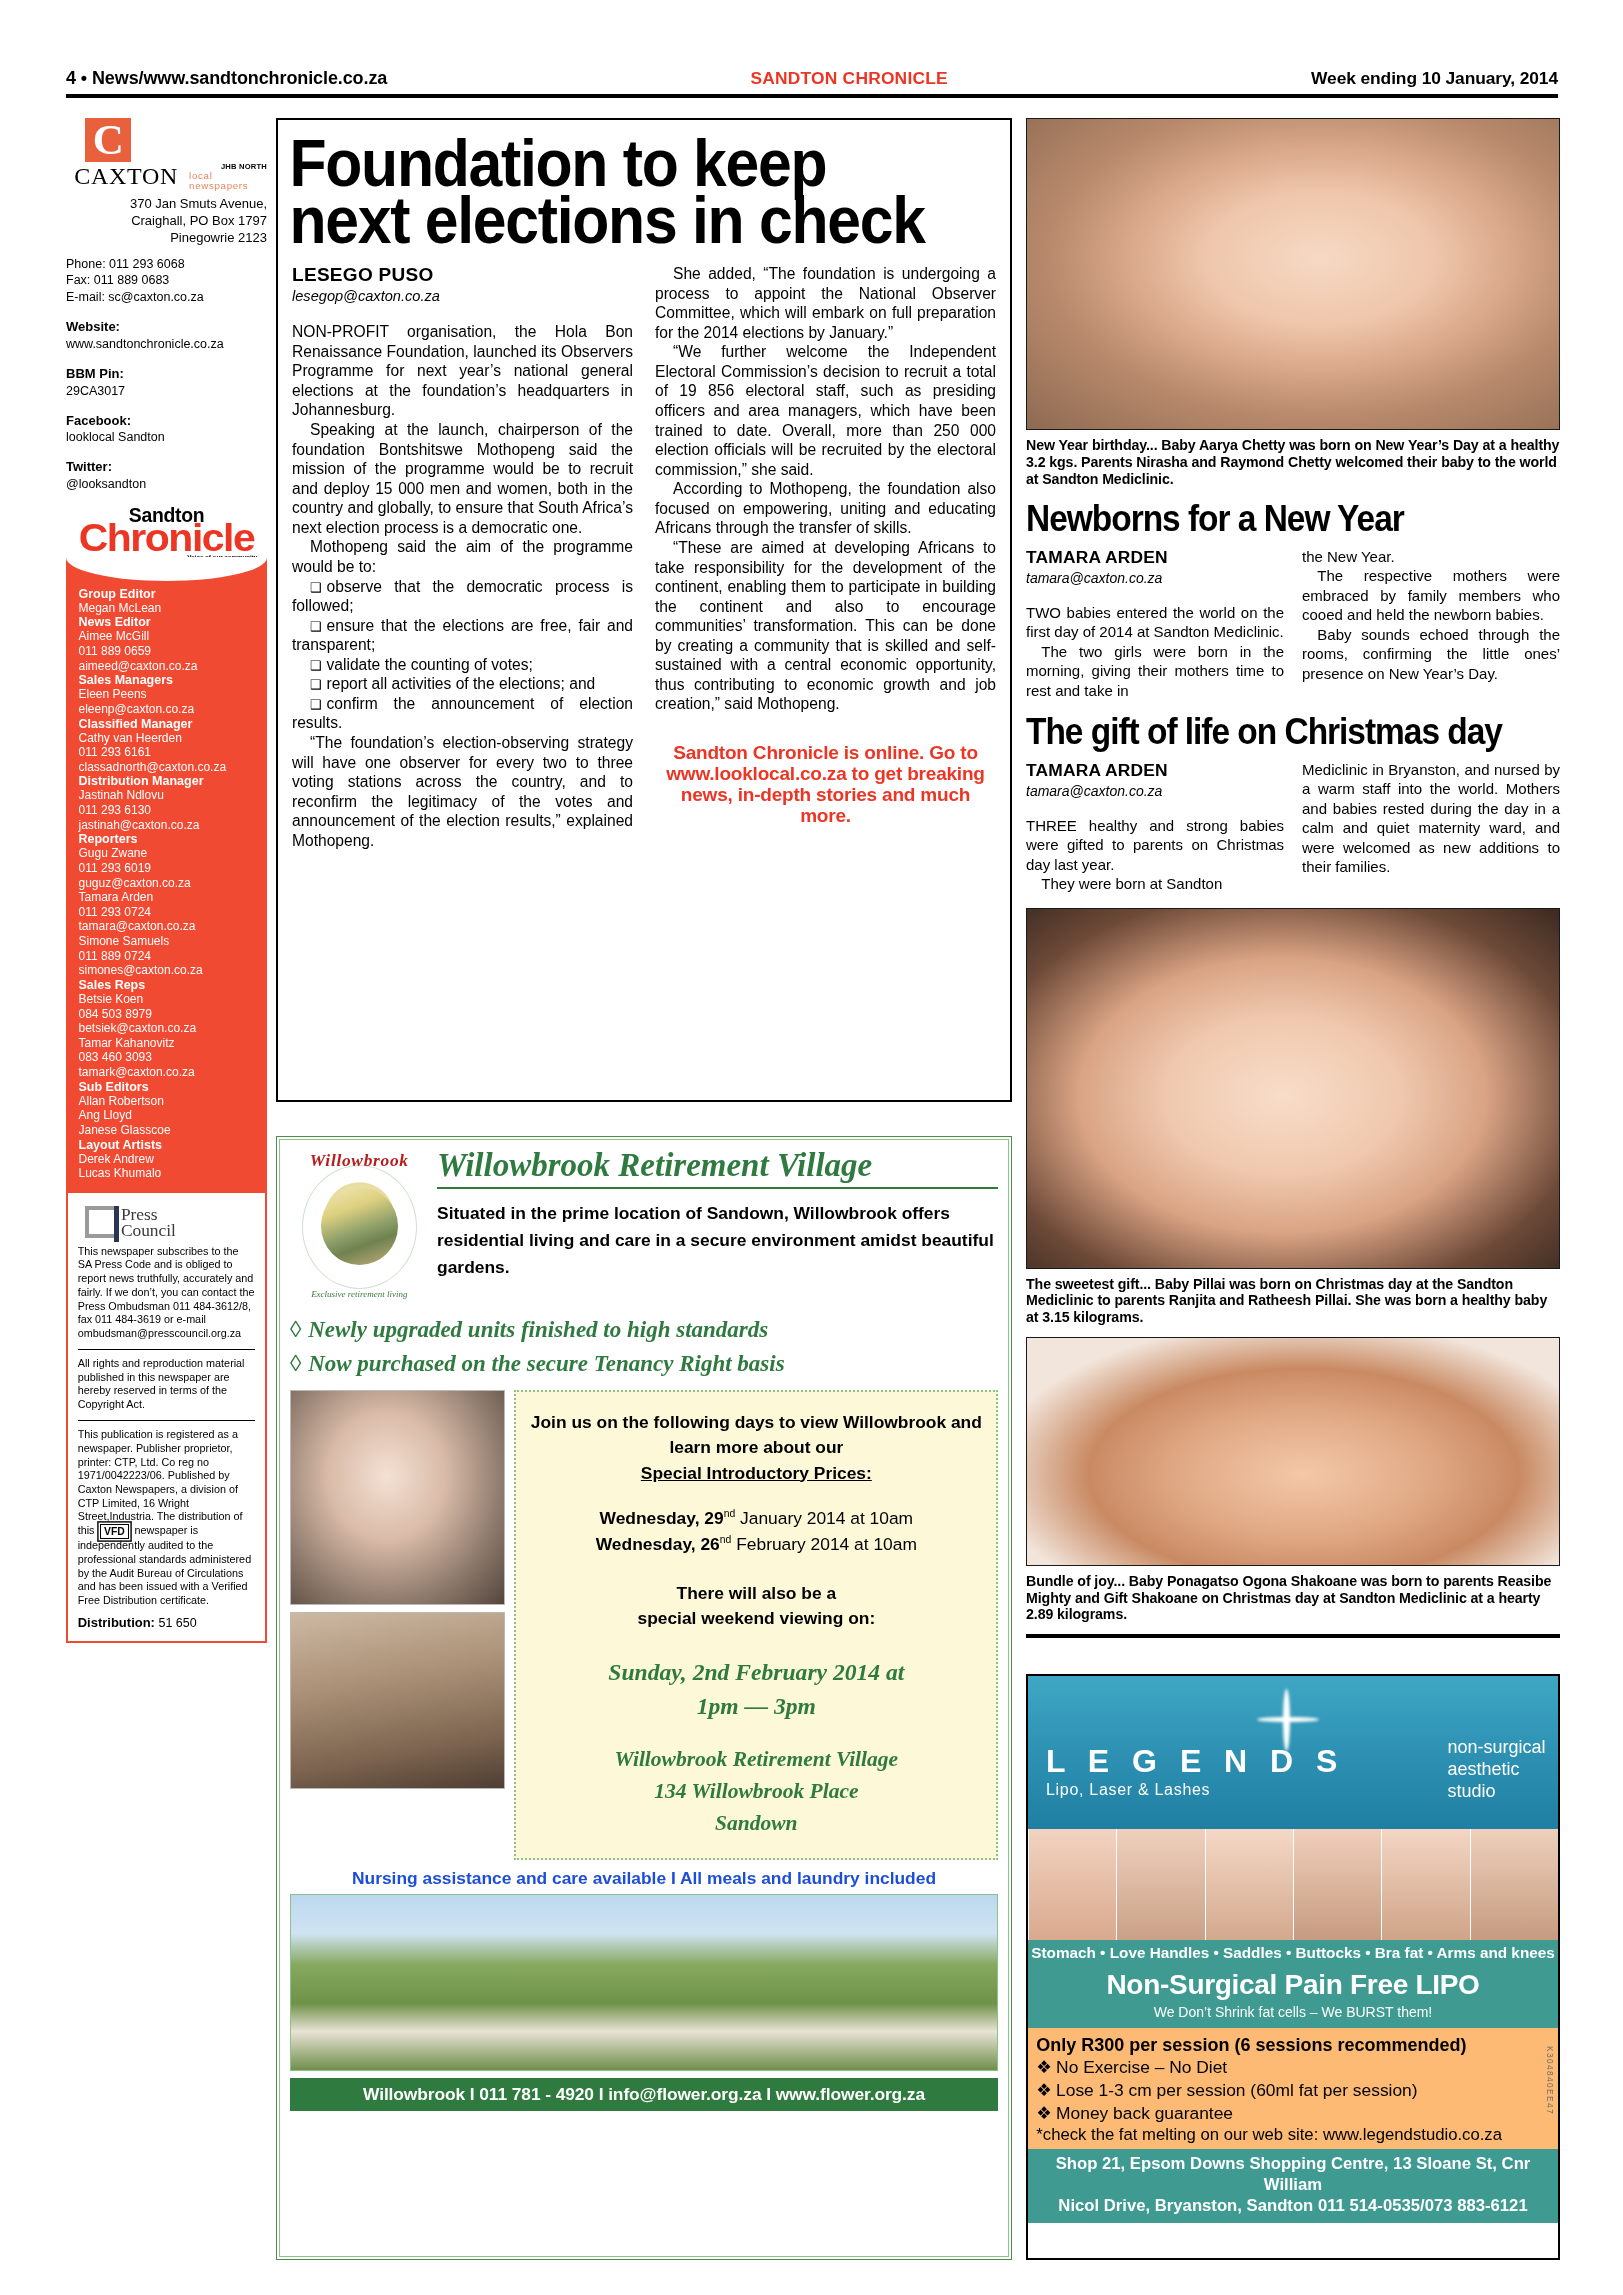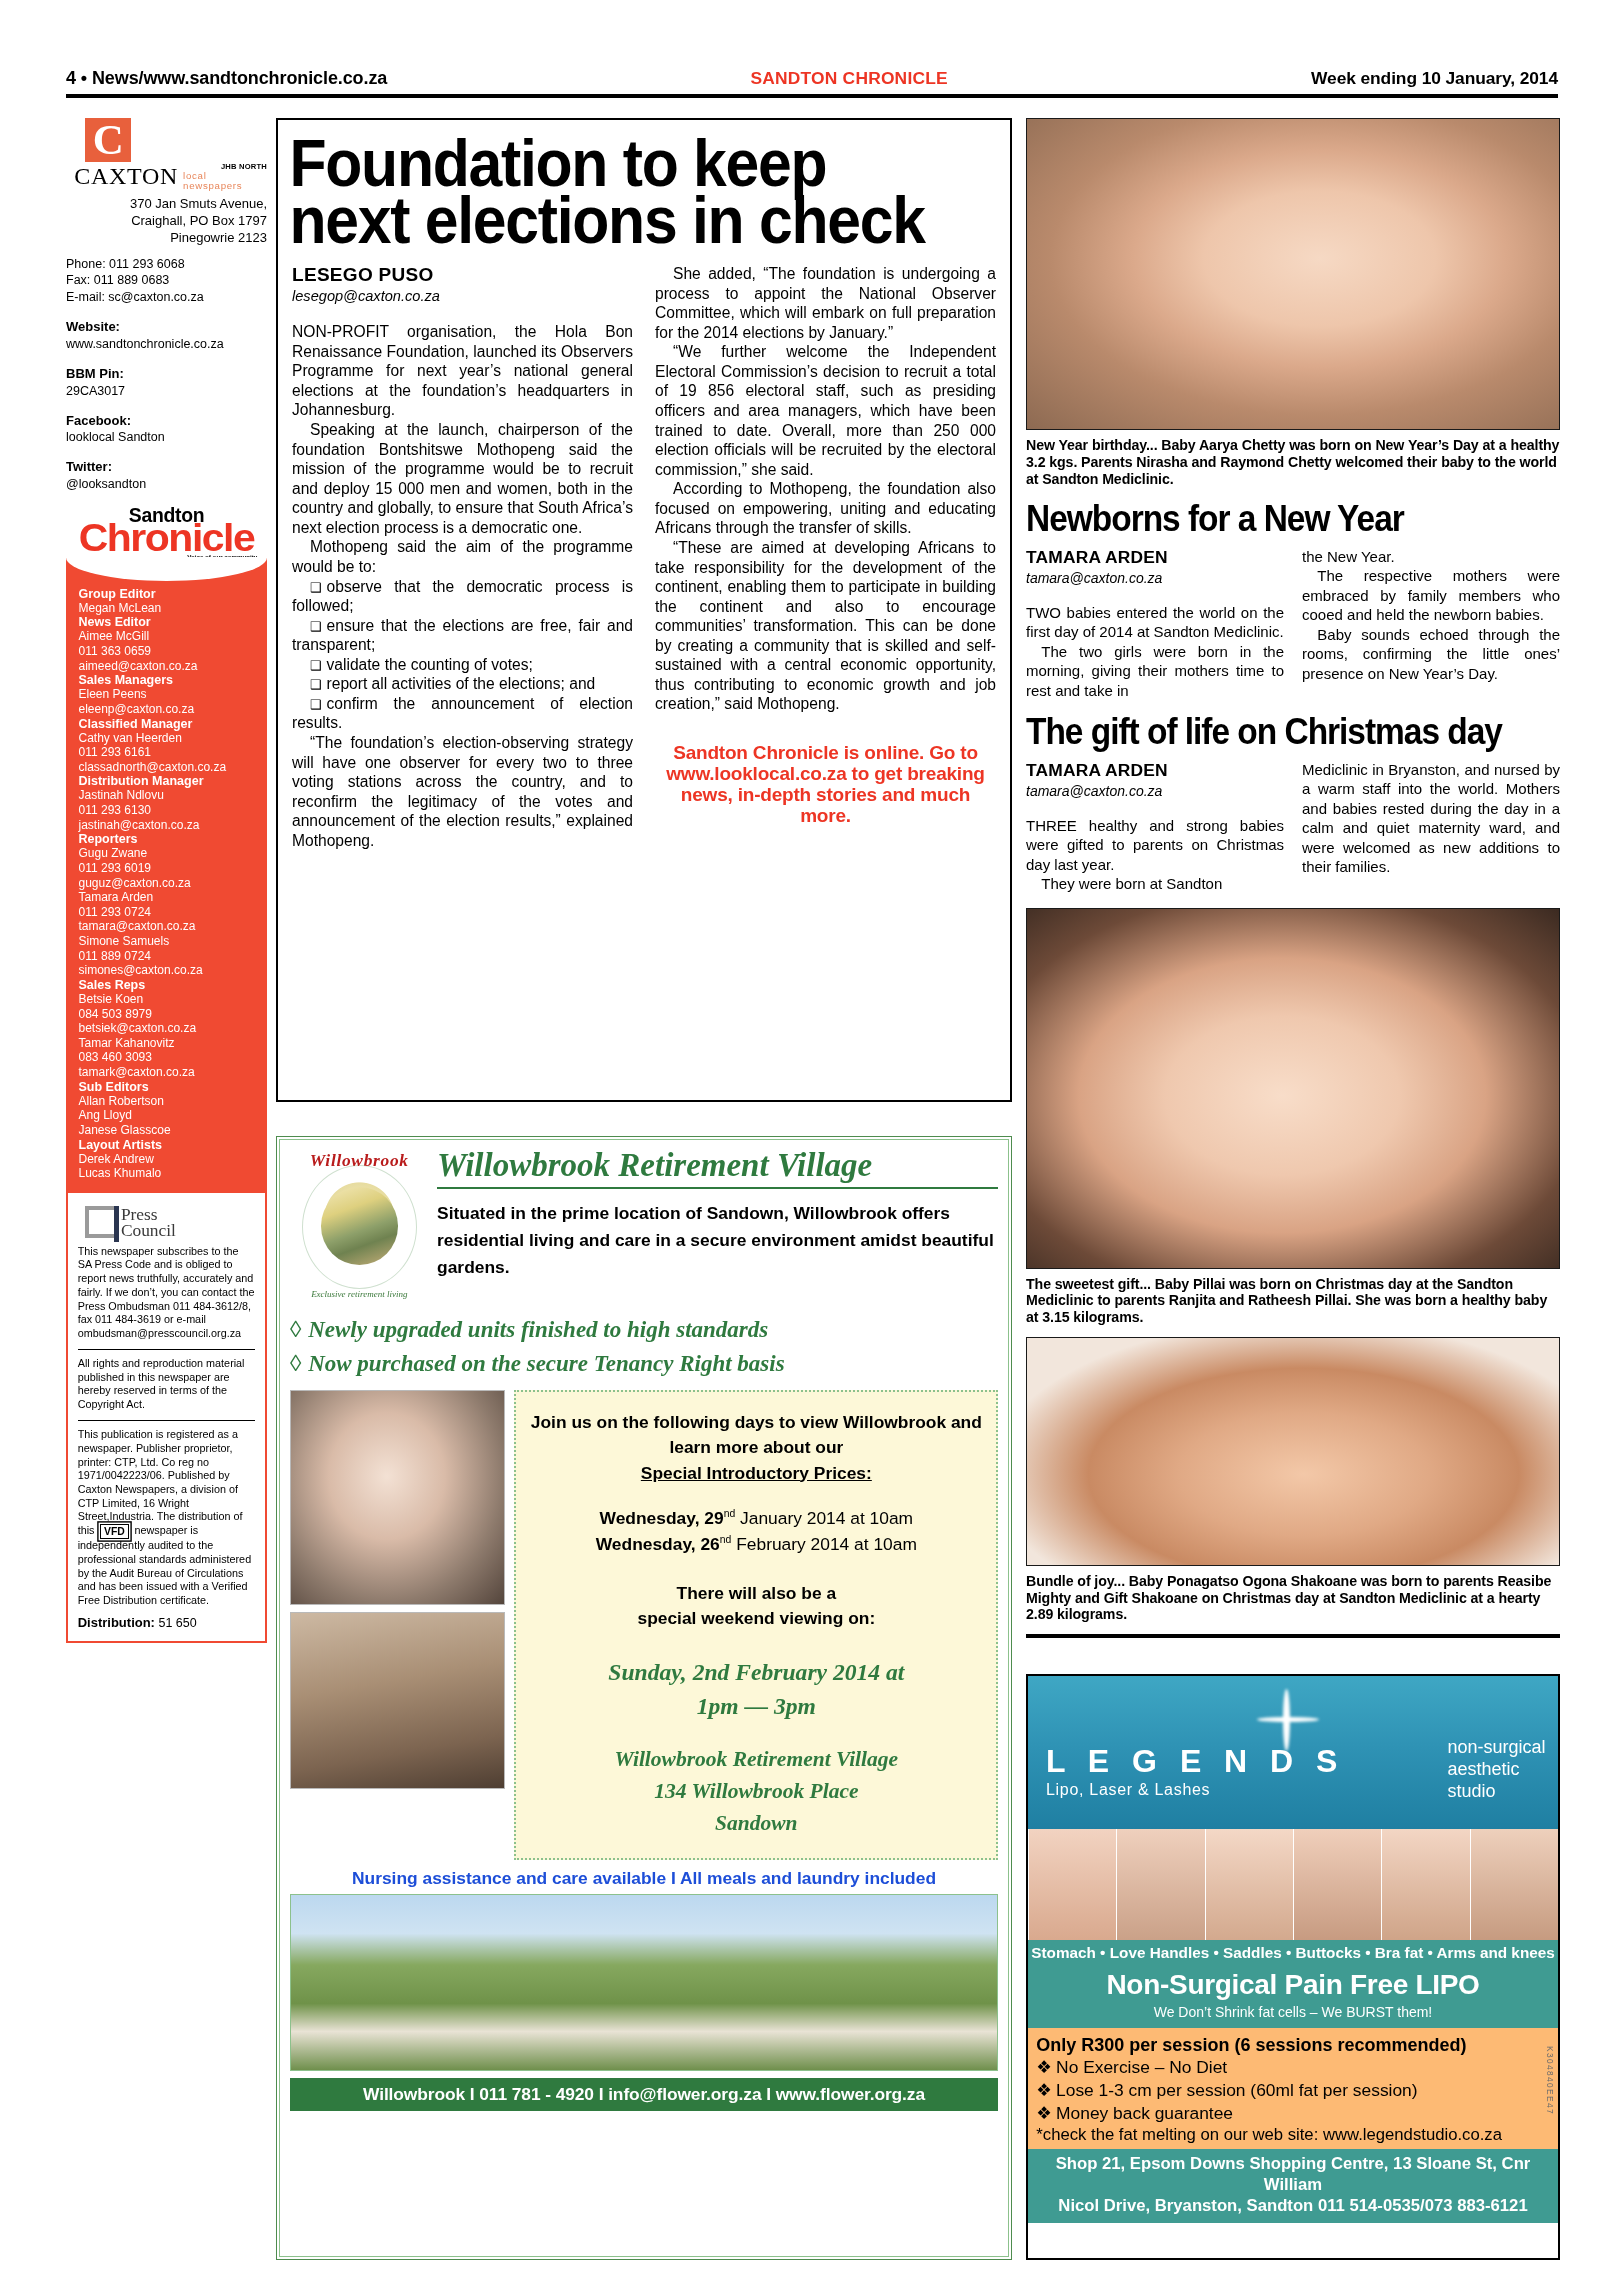--- a/index.html
+++ b/index.html
@@ -30,21 +30,21 @@
     width:46px; height:44px; margin:0 auto 1.4px 19.4px;
     background:#e8603c; position:relative;
   }
   .caxton-logo-mark:before {
     content:"C"; position:absolute; left:50%; top:50%;
     transform:translate(-50%,-52%);
     font-family:"Liberation Serif", serif; font-weight:bold;
     font-size:43px; color:#fff; line-height:1;
   }
   .caxton-word {
-    display:flex; align-items:flex-start; gap:5px; margin-left:8.3px; margin-top:1.4px;
+    display:flex; align-items:flex-start; gap:11px; margin-left:8.3px; margin-top:1.4px;
   }
   .caxton-word .cw-main {
     font-family:"Liberation Serif", serif; font-size:24px; letter-spacing:0.7px;
   }
   .caxton-word .cw-sub { line-height:1.0; }
   .caxton-word .cw-jhb { font-size:7.6px; font-weight:bold; letter-spacing:0.2px; display:block; text-align:right;}
   .caxton-word .cw-local { font-size:9.7px; color:#e8865a; letter-spacing:0.7px; display:block; }
 
   .addr { text-align:right; font-size:13px; line-height:1.32; margin-top:4.2px; }
   .contacts { font-size:12.5px; line-height:1.34; margin-top:9.7px; }
@@ -303,21 +303,21 @@
   </div>
 
   <div class="staffbox">
     <div>
       <div class="staff-role first">Group Editor</div>
       <div class="staff-line">Megan McLean</div>
     </div>
     <div>
       <div class="staff-role">News Editor</div>
       <div class="staff-line">Aimee McGill</div>
-      <div class="staff-line">011 363 0659</div>
+      <div class="staff-line">011 889 0659</div>
       <div class="staff-line">aimeed@caxton.co.za</div>
     </div>
     <div>
       <div class="staff-role">Sales Managers</div>
       <div class="staff-line">Eleen Peens</div>
       <div class="staff-line">eleenp@caxton.co.za</div>
     </div>
     <div>
       <div class="staff-role">Classified Manager</div>
       <div class="staff-line">Cathy van Heerden</div>

